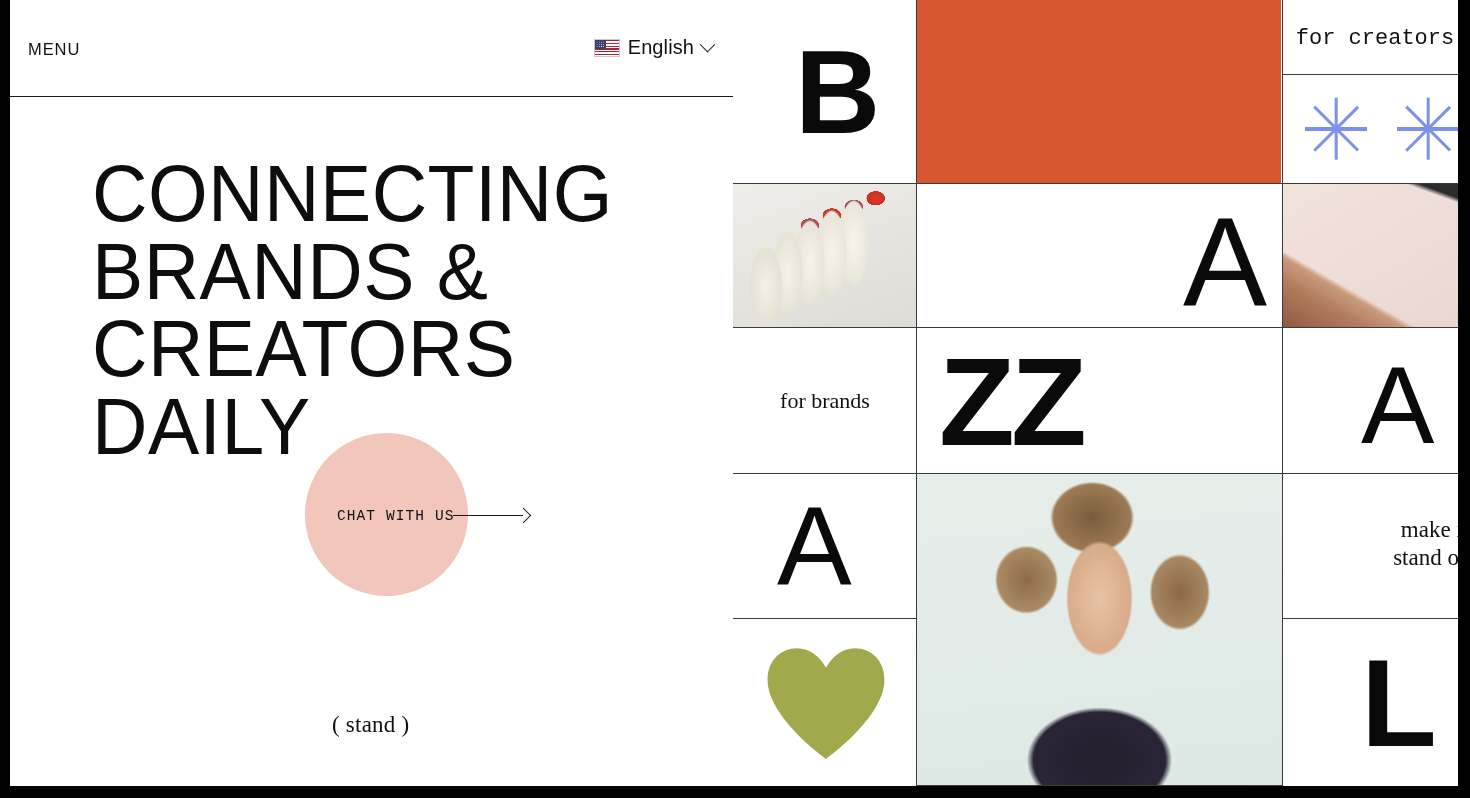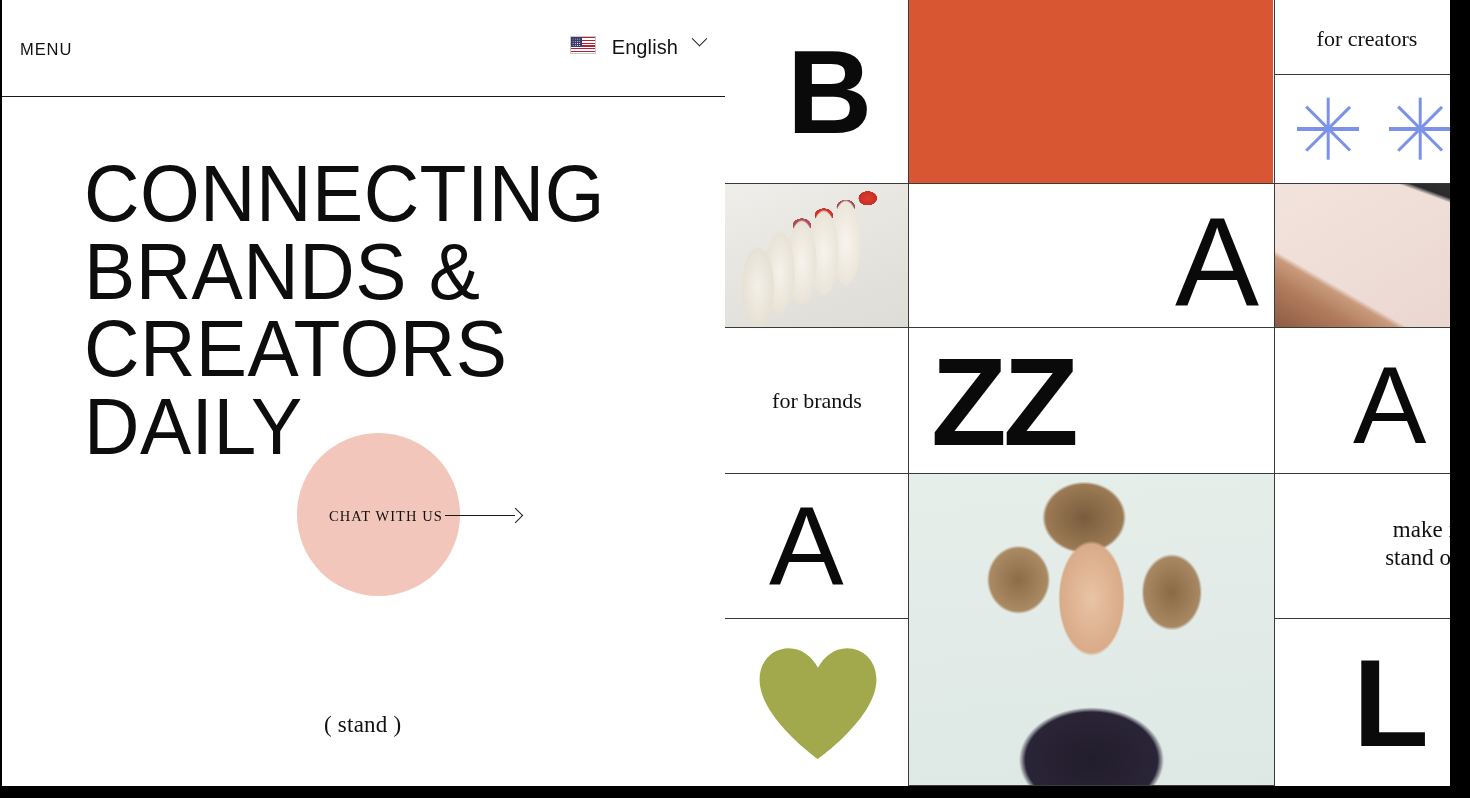--- a/index.html
+++ b/index.html
@@ -17,21 +17,21 @@
   .frame {
     position: absolute;
     left: 0; top: 0;
     width: 1470px;
     height: 798px;
     background: #000000;
   }
 
   .page {
     position: absolute;
-    left: 2px;
+    left: 10px;
     top: 0px;
     width: 1448px;     
     height: 786px;     
     background: #ffffff;
     overflow: hidden;
     padding-left: 24px;
   }
 
   
   .left-panel {
@@ -60,22 +60,22 @@
     font-weight: 400;
     cursor: pointer;
     font-family: "Liberation Sans", sans-serif;
   }
 
   .lang-switch {
     position: absolute;
     right: 20px;
     top: 36px;
     display: flex;
-    align-items: flex-start;
-    gap: 16px;
+    align-items: center;
+    gap: 8px;
     cursor: pointer;
   }
 
   .flag-icon {
     display: inline-block;
     width: 26px;
     height: 18px;
     position: relative;
     overflow: hidden;
     border: 0.5px solid #c8c8c8;
@@ -154,21 +154,21 @@
     cursor: pointer;
   }
   .chat-label {
     position: absolute;
     left: 32px;
     top: 75px;
     font-size: 14.5px;
     letter-spacing: 0.075em;
     color: #111111;
     white-space: nowrap;
-    font-family: Liberation Serif, serif;
+    font-family: Liberation Mono, monospace;
     cursor: pointer;
   }
   .chat-arrow {
     position: absolute;
     left: 148px;
     top: 76px;
     width: 76px;
     height: 14px;
   }
   .chat-arrow .shaft {
@@ -348,21 +348,21 @@
 
       <div class="cell" style="left:0px; top:0px; width:184px; height:184px;">
         <div class="big-letter" style="left:62px; top:33px; font-size:118px;">B</div>
       </div>
 
       <div class="cell" style="left:184px; top:0px; width:366px; height:184px;">
         <div class="orange-block" style="left:0px; top:0px; width:364px; height:183px;"></div>
       </div>
 
       <div class="cell" style="left:550px; top:0px; width:184px; height:75px;">
-        <div class="serif-text" style="left:0px; top:26px; width:184px; font-size:22px;">for creators</div>
+        <div class="serif-text" style="left:0px; top:26px; width:184px; font-size:22px;font-family:Liberation Mono, monospace;">for creators</div>
       </div>
 
       <div class="cell noborder-r" style="left:550px; top:75px; width:304px; height:109px;">
         <div class="ast-row" style="left:0px; top:23px;">
           <span class="asterisk">
             <i></i>
               <i></i>
               <i></i>
               <i></i>
           </span>

